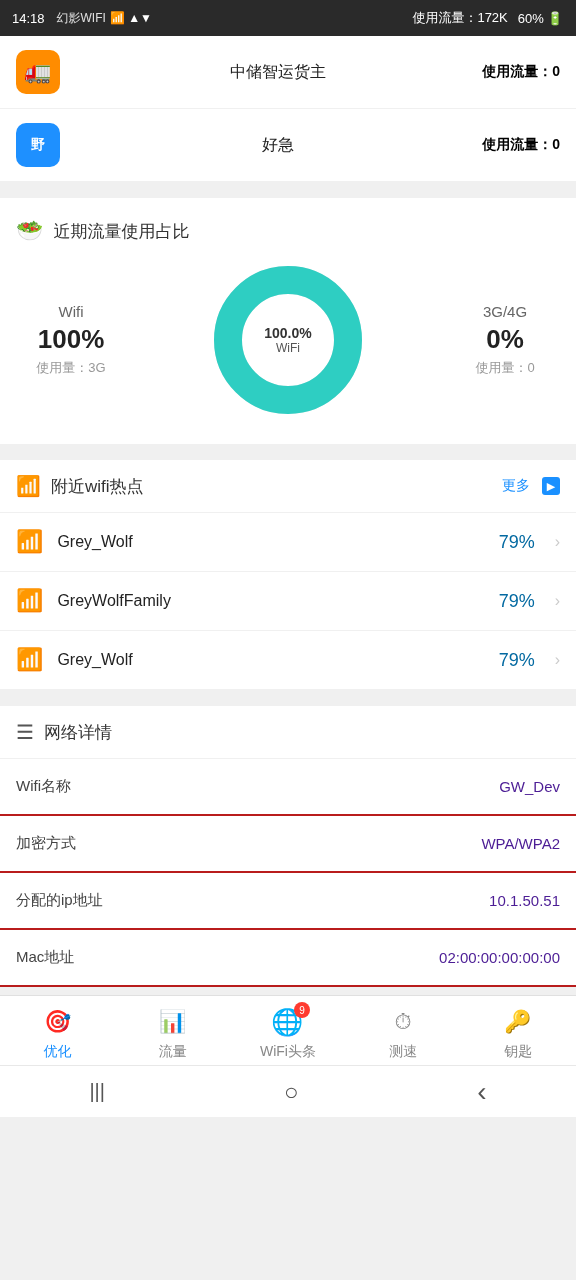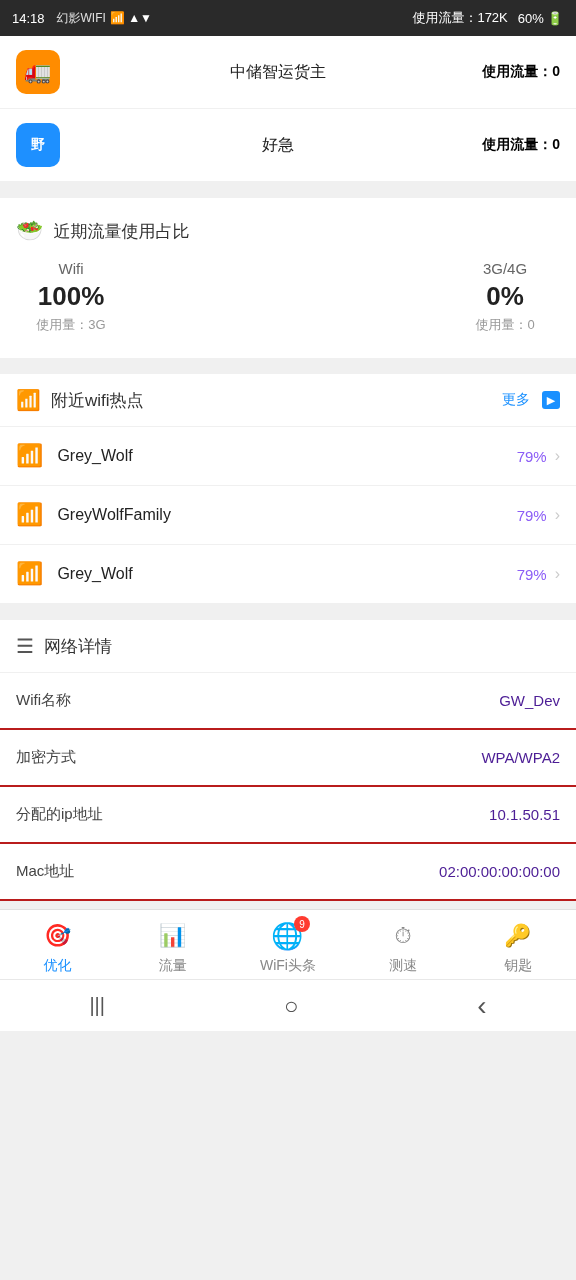--- a/index.html
+++ b/index.html
@@ -147,21 +147,21 @@
       border-radius: 3px;
     }
     .wifi-item {
       display: flex;
       align-items: center;
       padding: 16px 16px;
       border-bottom: 1px solid #f0f0f0;
     }
     .wifi-item-icon { font-size: 22px; color: #1a90ff; margin-right: 14px; }
     .wifi-item-name { flex: 1; font-size: 16px; color: #222; }
-    .wifi-item-signal { font-size: 15px; color: #8b5cf6; margin-right: 8px; }
+    .wifi-item-signal { font-size: 18px; color: #0369a1; margin-right: 20px; }
     .wifi-item-arrow { font-size: 16px; color: #ccc; }
 
     
     .detail-section {
       background: #fff;
       margin-bottom: 8px;
     }
     .detail-header {
       display: flex;
       align-items: center;
@@ -284,20 +284,34 @@
     <span class="section-header-title">近期流量使用占比</span>
   </div>
   <div class="donut-row">
 
     <div class="donut-left">
       <span class="donut-label">Wifi</span>
       <span class="donut-percent">100%</span>
       <span class="donut-usage">使用量：3G</span>
     </div>
 
+    <div class="donut-chart-wrap">
+      <svg width="160" height="160" viewBox="0 0 160 160">
+
+        <circle cx="80" cy="80" r="60" fill="none" stroke="#e8e8e8" stroke-width="28"></circle>
+
+        <circle cx="80" cy="80" r="60" fill="none" stroke="#2ecec2" stroke-width="28" stroke-dasharray="377" stroke-dashoffset="0" transform="rotate(-90 80 80)"></circle>
+
+        <circle cx="80" cy="80" r="42" fill="#fff"></circle>
+      </svg>
+      <div class="donut-center-text">
+        <div class="pct">100.0%</div>
+        <div class="label">WiFi</div>
+      </div>
+    </div>
 
     <div class="donut-right">
       <span class="donut-label">3G/4G</span>
       <span class="donut-percent">0%</span>
       <span class="donut-usage">使用量：0</span>
     </div>
   </div>
 </div>
 
 <div class="divider"></div>

